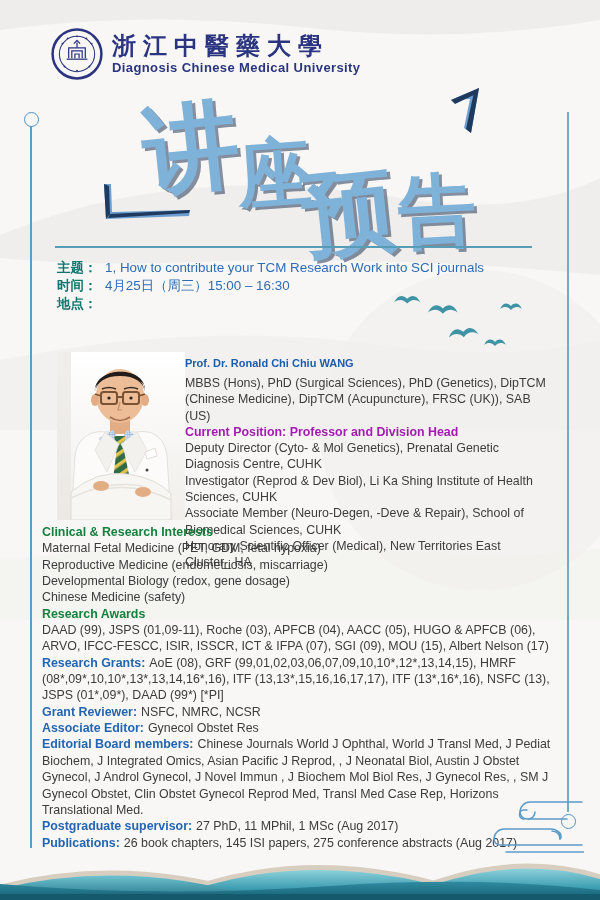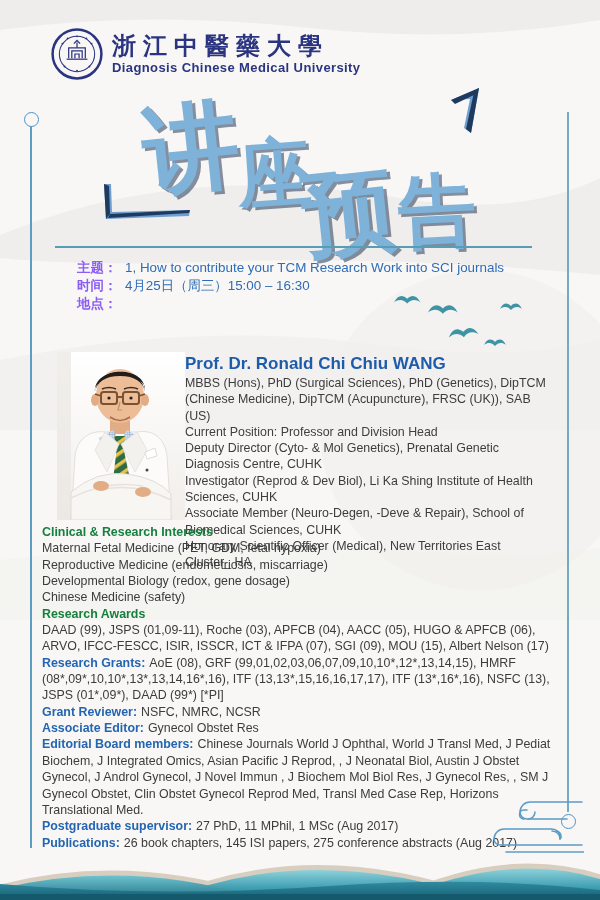--- a/index.html
+++ b/index.html
@@ -22,30 +22,30 @@
   
   .title-block{position:absolute;left:0;top:0;width:600px;height:280px;pointer-events:none;}
   .cal{position:absolute;font-weight:bold;color:#7fb2d9;
        font-family:"DejaVu Serif","Liberation Serif",serif;
        text-shadow:3px 3px 0 rgba(38,56,86,.55);line-height:1;}
   
   .divider{position:absolute;left:55px;top:246px;width:477px;height:2px;background:#579db6;}
   
   .info{position:absolute;left:57px;top:259px;width:490px;font-size:13.4px;line-height:17.8px;}
   .info-row{display:flex;}
-  .info-label{flex:0 0 48px;font-weight:bold;color:#8b5cf6;margin-left:20px;}
+  .info-label{flex:0 0 48px;font-weight:bold;color:#0f766e;}
   .info-content{color:#2e6cb7;}
   
   .birds{position:absolute;left:386px;top:286px;pointer-events:none;}
   
   .speaker{position:absolute;left:57px;top:352px;width:490px;}
   .photo{position:absolute;left:0;top:0;width:128px;height:168px;}
   .bio{position:absolute;left:128px;top:2px;width:362px;font-size:12.4px;line-height:16.3px;color:#3c3c3c;}
-  .bio-name{font-size:17px;font-weight:bold;color:#1c5cab;line-height:19px;margin-bottom:2px;}
-  .bio-pos{font-weight:normal;color:#404040;}
+  .bio-name{font-size:11px;font-weight:bold;color:#1c5cab;line-height:19px;margin-bottom:2px;}
+  .bio-pos{font-weight:bold;color:#a21caf;}
   
   .sections{position:absolute;left:42px;top:524px;width:520px;font-size:12.4px;line-height:16.35px;color:#3c3c3c;}
   .sec-h{font-weight:bold;color:#15803d;}
   .sec-label{font-weight:bold;color:#2365b2;margin-right:4px;}
   .sections p{margin:0;}
   
   .scroll-orn{position:absolute;left:484px;top:794px;pointer-events:none;}
   .waves{position:absolute;left:0;bottom:0;pointer-events:none;}
 </style>
 </head>

